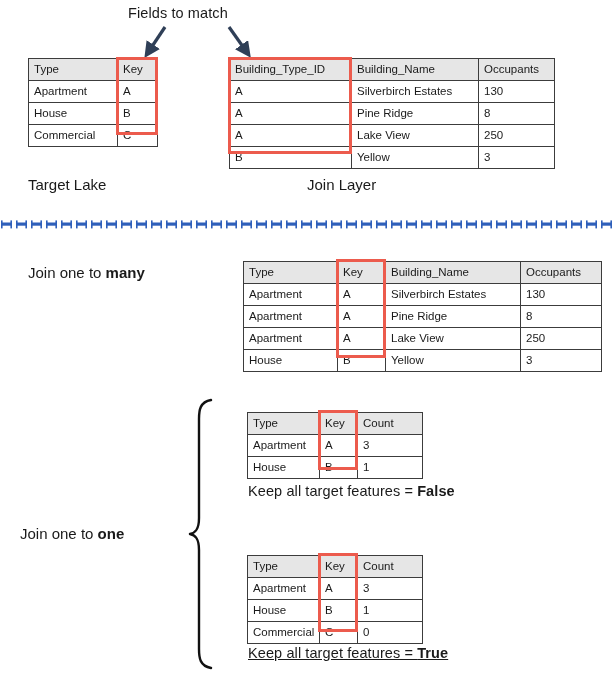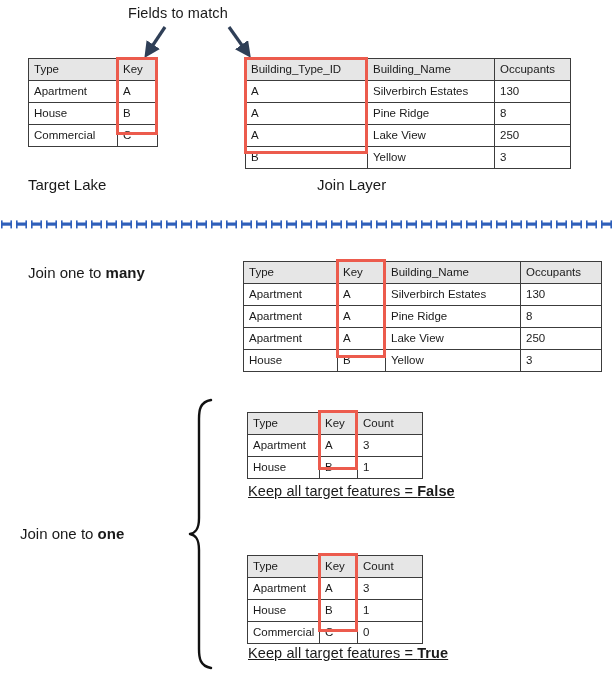--- a/index.html
+++ b/index.html
@@ -131,21 +131,21 @@
       </tr>
       <tr>
         <td>Commercial</td>
         <td>C</td>
       </tr>
     </tbody>
   </table>
   <div class="hl" style="left:88px; top:-1px; width:42px; height:78px;"></div>
 </div>
 
-<div class="abs" style="left:245px; top:58px;">
+<div class="abs" style="left:229px; top:58px;">
   <table class="grid" style="width:325px;">
     <colgroup>
         <col style="width:122px">
         <col style="width:127px">
         <col style="width:76px">
       </colgroup>
     <thead>
       <tr>
         <th>Building_Type_ID</th>
         <th>Building_Name</th>
@@ -172,21 +172,21 @@
         <td>B</td>
         <td>Yellow</td>
         <td>3</td>
       </tr>
     </tbody>
   </table>
   <div class="hl" style="left:-1px; top:-1px; width:124px; height:97px;"></div>
 </div>
 
 <div class="abs caption-lg" style="left:28px; top:176px;">Target Lake</div>
-<div class="abs caption-lg" style="left:307px; top:176px;margin-left:10px;">Join Layer</div>
+<div class="abs caption-lg" style="left:307px; top:176px;">Join Layer</div>
 
 <div class="divider" style="left:0px; top:220px; width:613px;">
   <svg width="613" height="9" style="display:block;">
     <g id="divider-dashes">
         <rect x="1" y="2.5" width="11" height="3.2" fill="#2e5fba"></rect>
         <rect x="1" y="0.4" width="1.6" height="8" fill="#2e5fba"></rect>
         <rect x="10.4" y="0.4" width="1.6" height="8" fill="#2e5fba"></rect>
         <rect x="16" y="2.5" width="11" height="3.2" fill="#2e5fba"></rect>
         <rect x="16" y="0.4" width="1.6" height="8" fill="#2e5fba"></rect>
         <rect x="25.4" y="0.4" width="1.6" height="8" fill="#2e5fba"></rect>
@@ -388,21 +388,21 @@
       <tr>
         <td>House</td>
         <td>B</td>
         <td>1</td>
       </tr>
     </tbody>
   </table>
   <div class="hl" style="left:71px; top:-2px; width:40px; height:60px;"></div>
 </div>
 
-<div class="abs caption" style="left:248px; top:483px;text-decoration:underline;">
+<div class="abs caption" style="left:248px; top:483px;">
   <span>Keep all target features = </span><span class="bold">False</span>
 </div>
 
 <div class="abs" style="left:247px; top:555px;">
   <table class="grid" style="width:175px;">
     <colgroup>
         <col style="width:72px">
         <col style="width:38px">
         <col style="width:65px">
       </colgroup>

